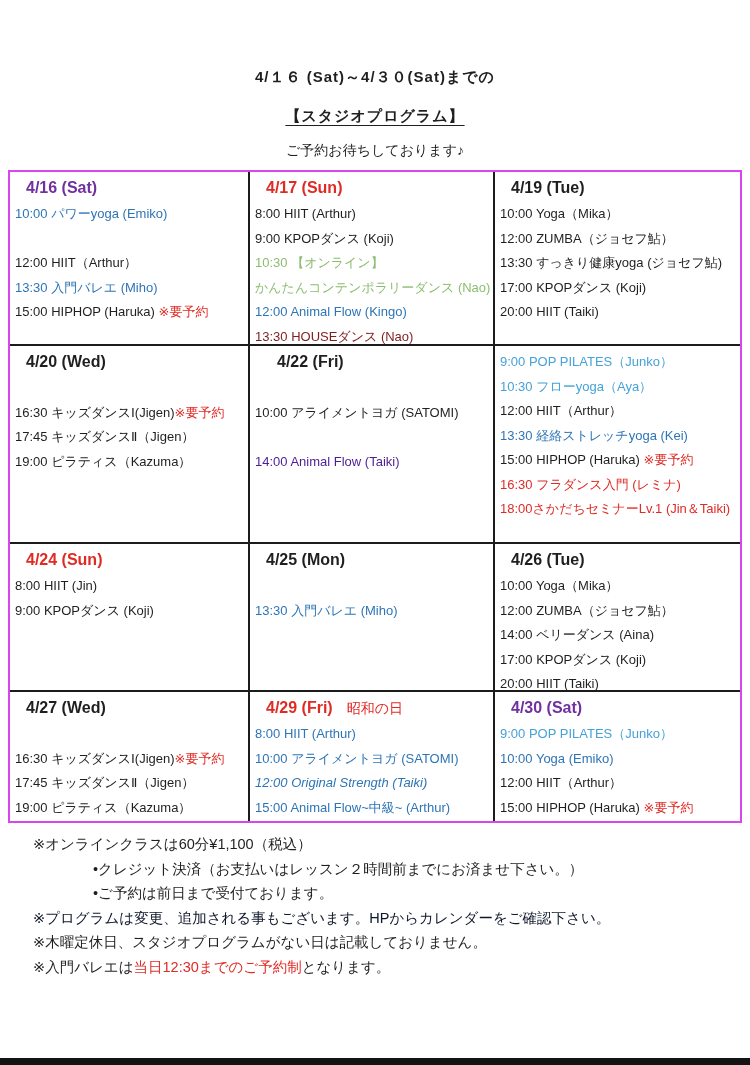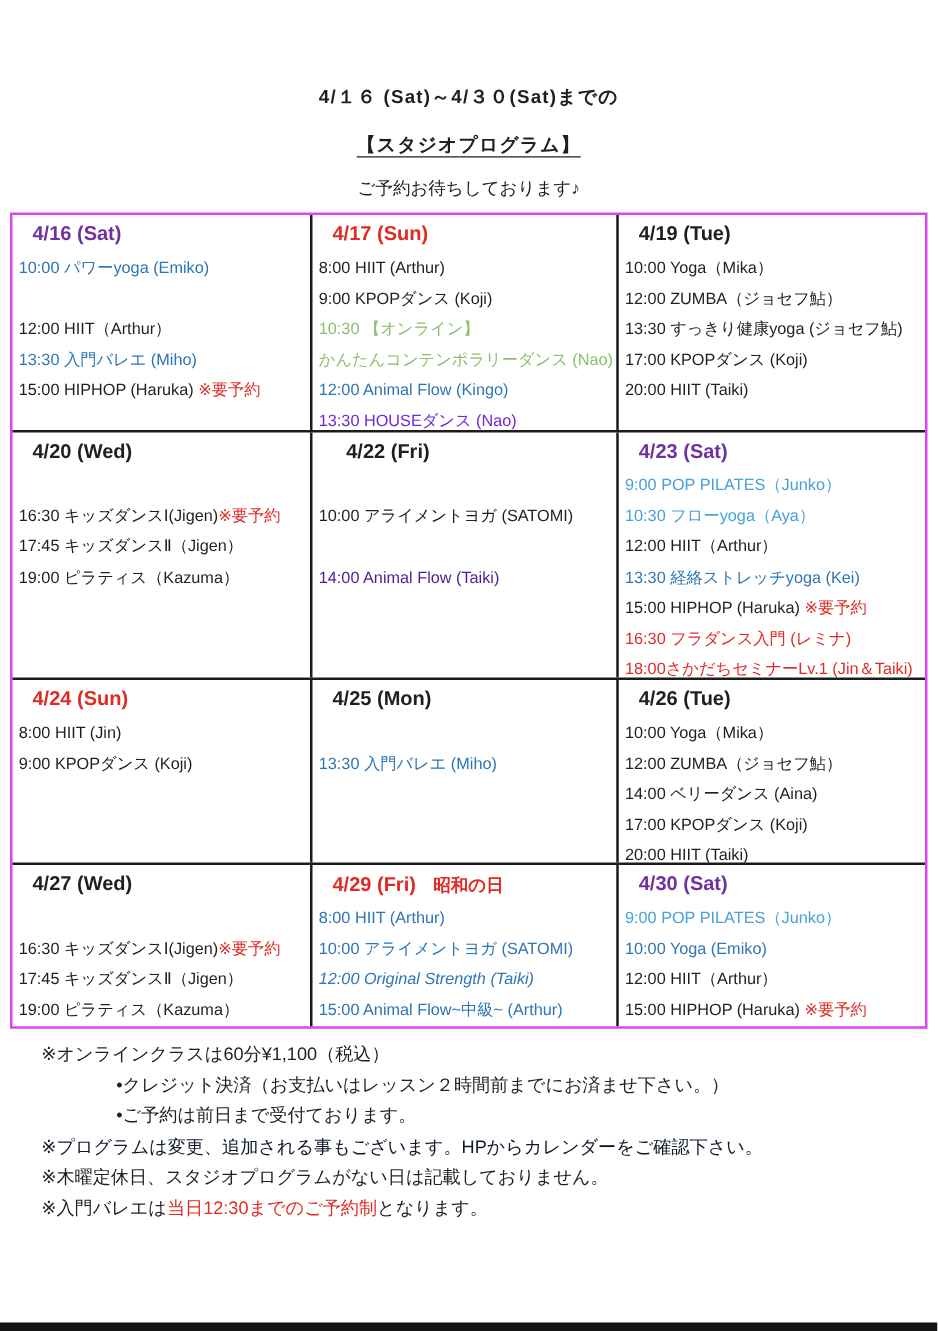--- a/index.html
+++ b/index.html
@@ -22,21 +22,21 @@
   .sched-row:last-child{border-bottom:none;border-radius:16px;}
   .sched-row:nth-child(1){height:172px;}
   .sched-row:nth-child(2){height:196px;}
   .sched-row:nth-child(3){height:146px;}
   .sched-row:nth-child(4){height:129px;}
   .cell{box-sizing:border-box;border-right:2px solid #1c1c1c;overflow:hidden;padding-top:4px;}
   .cell:nth-child(1){width:240px;}
   .cell:nth-child(2){width:245px;}
   .cell:nth-child(3){width:245px;flex:1;border-right:none;}
   .cell-header{font-size:16px;font-weight:bold;padding-left:16px;height:26px;line-height:24px;white-space:nowrap;}
-  .cell-header .hnote{font-weight:bold;font-size:14px;margin-left:14px;}
+  .cell-header .hnote{font-weight:normal;font-size:14px;margin-left:14px;}
   .cell-line{font-size:13px;height:24.5px;line-height:24.5px;padding-left:5px;white-space:nowrap;}
 
   .notes{position:absolute;left:33px;top:832px;width:700px;}
   .note-line{font-size:14.5px;height:24.6px;line-height:24.6px;white-space:nowrap;}
   .note-line.indent2{padding-left:60px;}
 
   .bottom-bar{position:absolute;left:0;bottom:0;width:750px;height:7px;background:#141414;}
 </style>
 </head>
 <body>
@@ -57,21 +57,21 @@
         <div class="cell-line"><span style="color: rgb(46, 117, 182);">13:30 入門バレエ (Miho)</span></div>
         <div class="cell-line"><span style="color: rgb(31, 31, 31);">15:00 HIPHOP (Haruka) </span><span style="color: rgb(224, 43, 37);">※要予約</span></div>
       </div>
       <div class="cell">
         <div class="cell-header"><span style="color: rgb(224, 43, 37);">4/17 (Sun)</span></div>
         <div class="cell-line"><span style="color: rgb(31, 31, 31);">8:00 HIIT (Arthur)</span></div>
         <div class="cell-line"><span style="color: rgb(31, 31, 31);">9:00 KPOPダンス (Koji)</span></div>
         <div class="cell-line"><span style="color: rgb(140, 189, 110);">10:30 【オンライン】</span></div>
         <div class="cell-line"><span style="color: rgb(140, 189, 110);">かんたんコンテンポラリーダンス (Nao)</span></div>
         <div class="cell-line"><span style="color: rgb(46, 117, 182);">12:00 Animal Flow (Kingo)</span></div>
-        <div class="cell-line"><span style="color: #6d28d9;">13:30 HOUSEダンス (Nao)</span></div>
+        <div class="cell-line"><span style="color: #7f1d1d;">13:30 HOUSEダンス (Nao)</span></div>
       </div>
       <div class="cell">
         <div class="cell-header"><span style="color: rgb(31, 31, 31);">4/19 (Tue)</span></div>
         <div class="cell-line"><span style="color: rgb(31, 31, 31);">10:00 Yoga（Mika）</span></div>
         <div class="cell-line"><span style="color: rgb(31, 31, 31);">12:00 ZUMBA（ジョセフ鮎）</span></div>
         <div class="cell-line"><span style="color: rgb(31, 31, 31);">13:30 すっきり健康yoga (ジョセフ鮎)</span></div>
         <div class="cell-line"><span style="color: rgb(31, 31, 31);">17:00 KPOPダンス (Koji)</span></div>
         <div class="cell-line"><span style="color: rgb(31, 31, 31);">20:00 HIIT (Taiki)</span></div>
       </div>
     </div>
@@ -84,21 +84,20 @@
         <div class="cell-line"><span style="color: rgb(31, 31, 31);">19:00 ピラティス（Kazuma）</span></div>
       </div>
       <div class="cell">
         <div class="cell-header"><span style="color: rgb(31, 31, 31); margin-left: 11px;">4/22 (Fri)</span></div>
         <div class="cell-line">&nbsp;</div>
         <div class="cell-line"><span style="color: rgb(31, 31, 31);">10:00 アライメントヨガ (SATOMI)</span></div>
         <div class="cell-line">&nbsp;</div>
         <div class="cell-line"><span style="color: #4c1d95;">14:00 Animal Flow (Taiki)</span></div>
       </div>
       <div class="cell">
-        <div class="cell-header"><span style="color: rgb(112, 48, 160);">4/23 (Sat)</span></div>
         <div class="cell-line"><span style="color: rgb(70, 162, 217);">9:00  POP PILATES（Junko）</span></div>
         <div class="cell-line"><span style="color: rgb(70, 162, 217);">10:30 フローyoga（Aya）</span></div>
         <div class="cell-line"><span style="color: rgb(31, 31, 31);">12:00 HIIT（Arthur）</span></div>
         <div class="cell-line"><span style="color: rgb(46, 117, 182);">13:30 経絡ストレッチyoga (Kei)</span></div>
         <div class="cell-line"><span style="color: rgb(31, 31, 31);">15:00 HIPHOP (Haruka) </span><span style="color: rgb(224, 43, 37);">※要予約</span></div>
         <div class="cell-line"><span style="color: rgb(224, 43, 37);">16:30 フラダンス入門 (レミナ)</span></div>
         <div class="cell-line"><span style="color: rgb(224, 43, 37);">18:00さかだちセミナーLv.1 (Jin＆Taiki)</span></div>
       </div>
     </div>
     <div class="sched-row">

